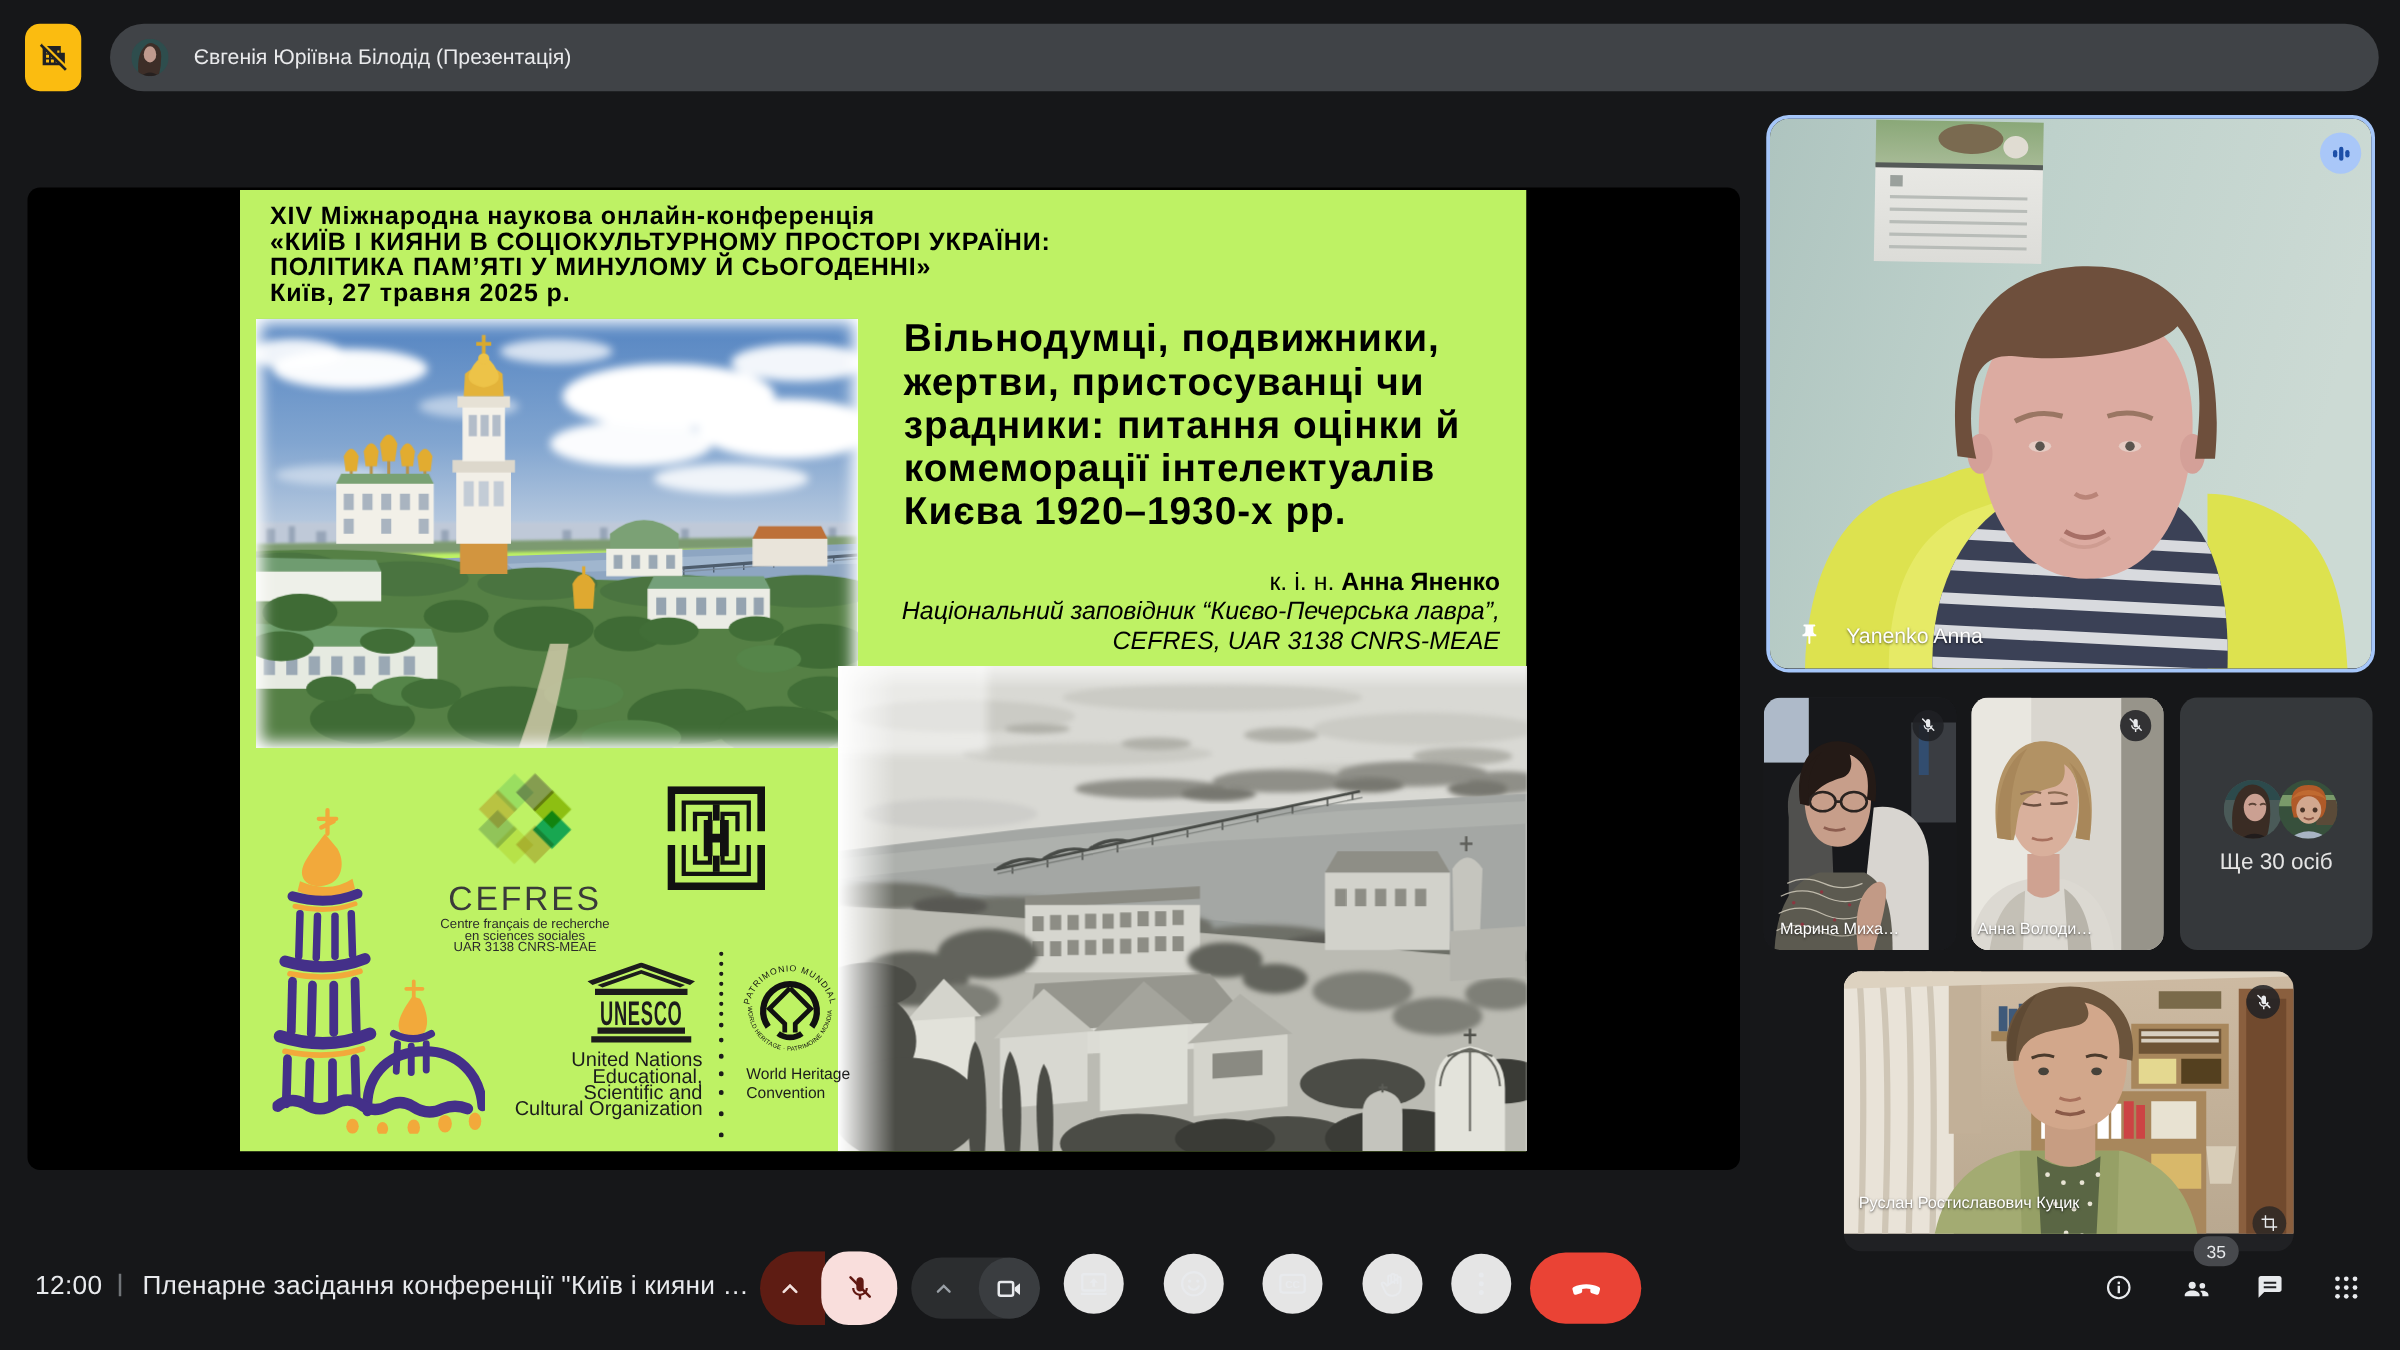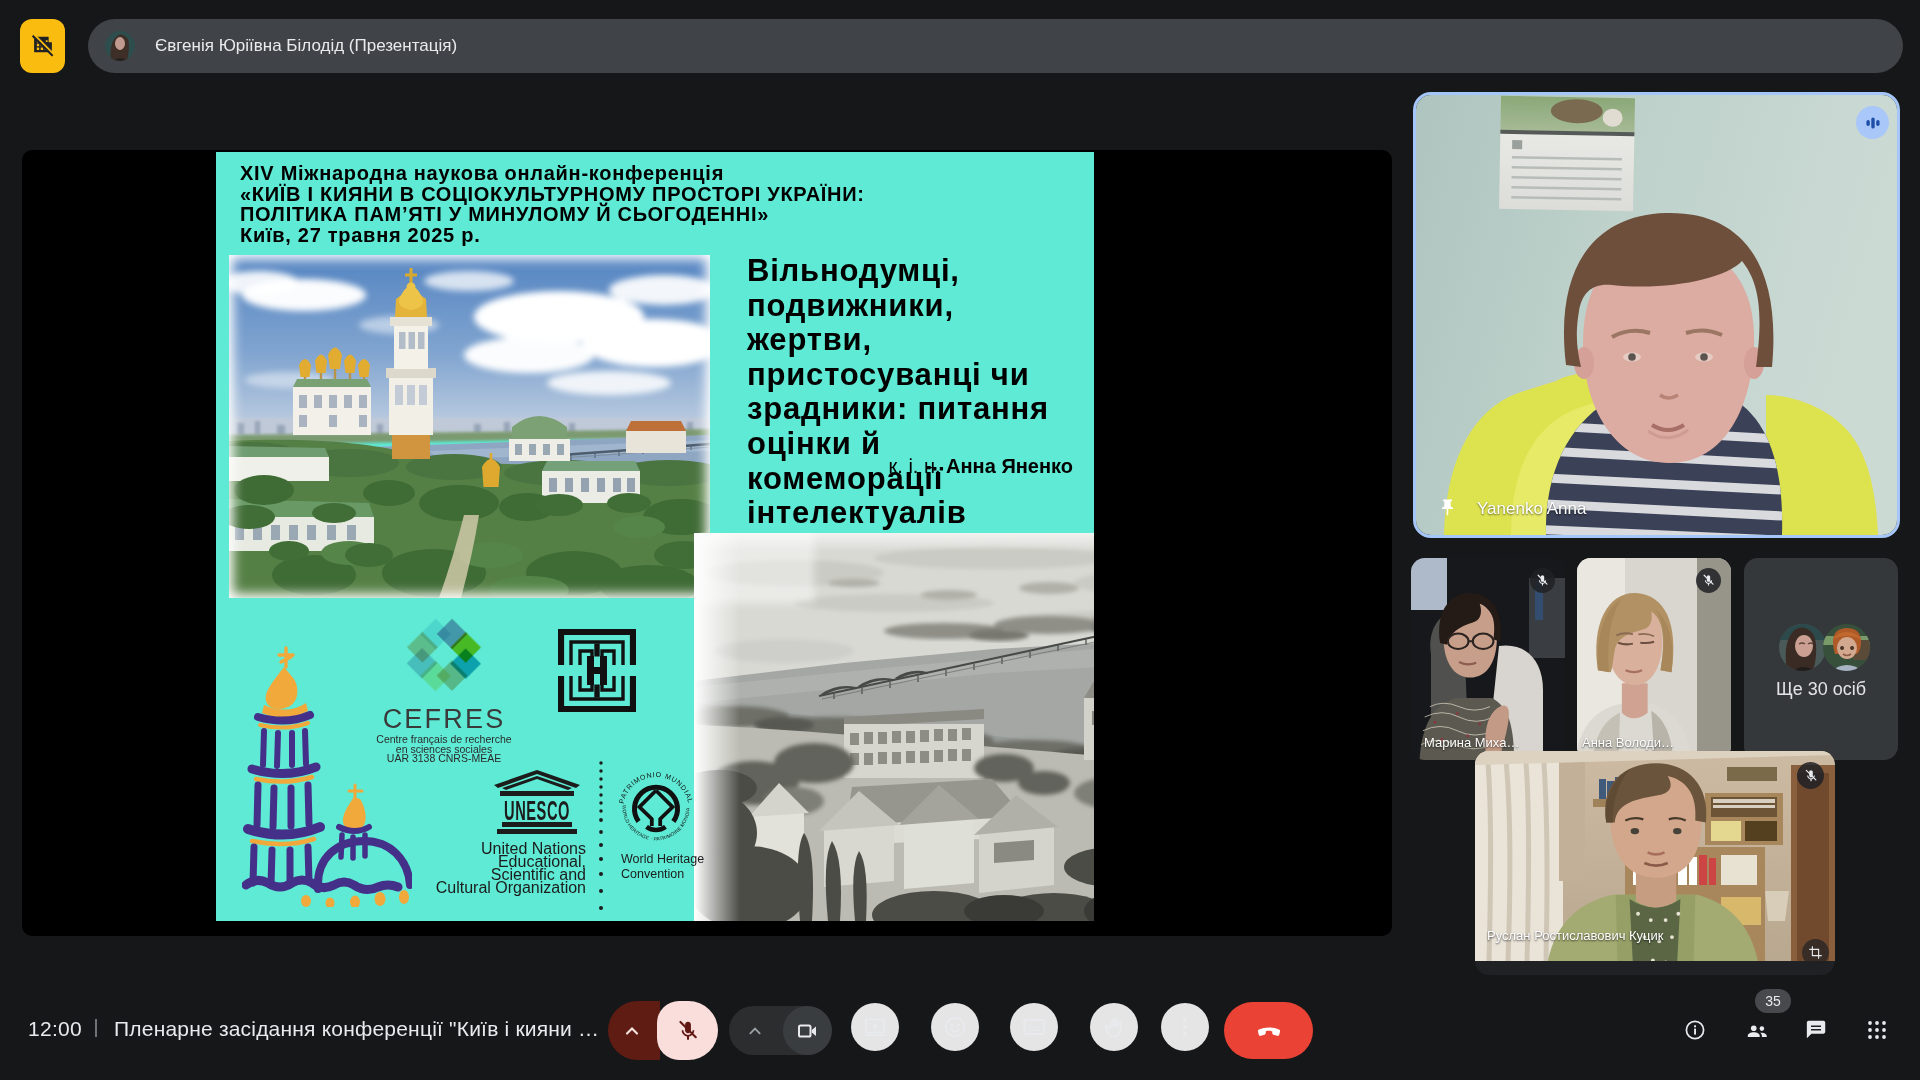--- a/index.html
+++ b/index.html
@@ -8,21 +8,21 @@
   #stage { position:relative; width:1920px; height:1080px; background:#161719; }
 
   
   #ybtn { left:20px; top:19px; width:45px; height:54px; border-radius:12px; background:#fbbc10; display:flex; align-items:center; justify-content:center; }
   #toppill { left:88px; top:19px; width:1815px; height:54px; border-radius:27px; background:#404347; }
   #topavatar { left:17px; top:12px; width:30px; height:30px; border-radius:50%; overflow:hidden; }
   #topname { left:67px; top:0; height:54px; line-height:54px; color:#e9eaec; font-size:17px; font-weight:400; letter-spacing:0; }
 
   
   #prez { left:22px; top:150px; width:1370px; height:786px; background:#000; border-radius:10px; }
-  #slide { position:absolute; left:170px; top:2px; width:878px; height:769px; background:#5eead4; overflow:hidden;margin-left:24px; }
+  #slide { position:absolute; left:170px; top:2px; width:1029px; height:769px; background:#bef264; overflow:hidden; }
   #shead { left:24px; top:11px; color:#000; font-weight:700; font-size:20px; line-height:20.7px; letter-spacing:.72px; }
   #lavra { left:13px; top:103px; width:481px; height:343px; }
   #stitle { left:531px; top:102px; color:#000; font-weight:700; font-size:31px; line-height:34.6px; letter-spacing:.8px; }
   #sauth { right:21px; top:303px; text-align:right; font-size:20px; line-height:23.4px; color:#000; }
   #bwphoto { left:478px; top:381px; width:551px; height:388px; }
 
   
   #belltower { left:26px; top:493px; width:170px; height:262px; }
   #cefres { left:150px; top:462px; width:156px; text-align:center; }
   #cefres .sub { font-size:10.5px; line-height:9.5px; color:#2b2b2b; margin-top:0px; }
@@ -36,21 +36,21 @@
   
   .tile { position:absolute; border-radius:14px; overflow:hidden; background:#202124; }
   #bigtile { left:1413px; top:92px; width:487px; height:446px; border-radius:18px; border:3px solid #a5c6f9; }
   #bigtile .vid { position:absolute; left:0; top:0; width:481px; height:440px; border-radius:5px; overflow:hidden; }
   .namelabel { position:absolute; color:#fff; font-size:16px; text-shadow:0 1px 2px rgba(0,0,0,.6); }
   .mininame { position:absolute; color:#fff; font-size:13px; text-shadow:0 1px 2px rgba(0,0,0,.7); }
   .micbadge { position:absolute; background:rgba(32,33,36,.85); border-radius:50%; display:flex; align-items:center; justify-content:center; }
   #t1 { left:1411px; top:558px; width:154px; height:202px; }
   #t2 { left:1577px; top:558px; width:154px; height:202px; }
   #t3 { left:1744px; top:558px; width:154px; height:202px; background:#35383b; }
-  #bottile { left:1475px; top:751px; width:360px; height:224px; }
+  #bottile { left:1475px; top:777px; width:360px; height:224px; }
   #badge35 { left:1755px; top:989px; width:36px; height:24px; border-radius:12px; background:#47494d; color:#e8eaed; font-size:14px; text-align:center; line-height:24px; }
 
   
   #bbar { left:0; top:996px; width:1920px; height:84px; }
   #btime { left:28px; top:21px; font-size:21px; color:#e8eaed; letter-spacing:.3px; }
   #bsep { left:95px; top:23px; width:1.5px; height:18px; background:#707478; }
   #btitle { left:114px; top:21px; font-size:21px; color:#e8eaed; letter-spacing:.2px; }
   .cbtn { position:absolute; top:7px; width:48px; height:48px; border-radius:50%; background:#e5e5e5; display:flex; align-items:center; justify-content:center; }
 </style>
 </head>
@@ -270,21 +270,21 @@
               <ellipse cx="400" cy="248" rx="22" ry="10"></ellipse>
               <ellipse cx="455" cy="300" rx="30" ry="14"></ellipse>
             </g>
 
           <path d="M235 260 q-10 40 -25 83 l22 0 q12 -45 18 -83 Z" fill="#cfc9a8" opacity="0.85"></path>
 
           <rect x="-7" y="-7" width="495" height="357" fill="none" stroke="#ffffff" stroke-width="22" filter="url(#blur6)"></rect>
         </svg>
       </div>
       <div class="abs" id="stitle">Вільнодумці, подвижники,<br>жертви, пристосуванці чи<br>зрадники: питання оцінки й<br>комеморації інтелектуалів<br>Києва 1920–1930-х рр.</div>
-      <div class="abs" id="sauth">к. і. н. <b>Анна Яненко</b><br></div>
+      <div class="abs" id="sauth">к. і. н. <b>Анна Яненко</b><br><i>Національний заповідник “Києво-Печерська лавра”,<br>CEFRES, UAR 3138 CNRS-MEAE</i></div>
       <div class="abs" id="bwphoto">
         <svg width="551" height="388" viewBox="0 0 551 388">
           <defs>
             <filter id="bwb2">
                 <feGaussianBlur stdDeviation="2"></feGaussianBlur>
               </filter>
             <filter id="bwb4">
                 <feGaussianBlur stdDeviation="4"></feGaussianBlur>
               </filter>
             <linearGradient id="fadeL" x1="0" y1="0" x2="1" y2="0">

